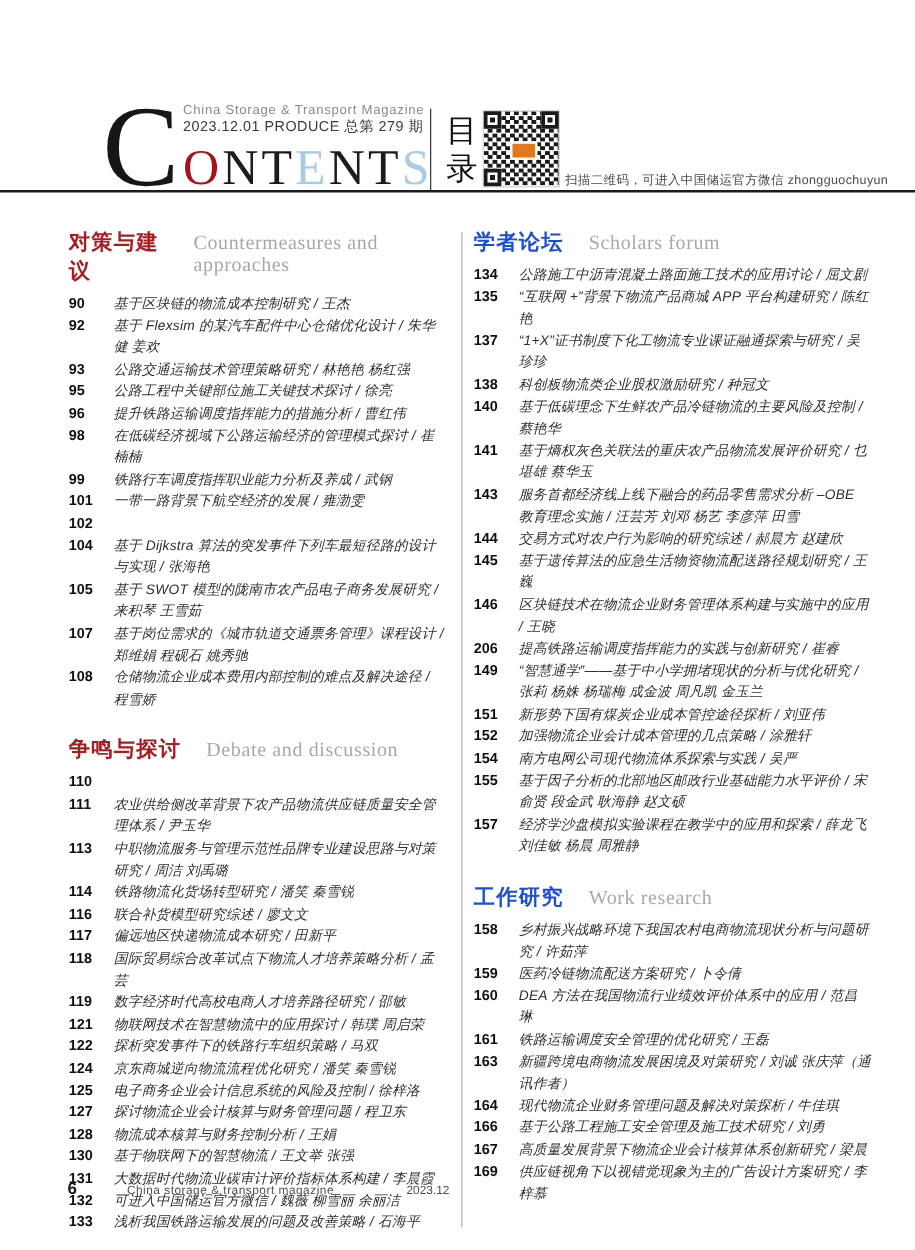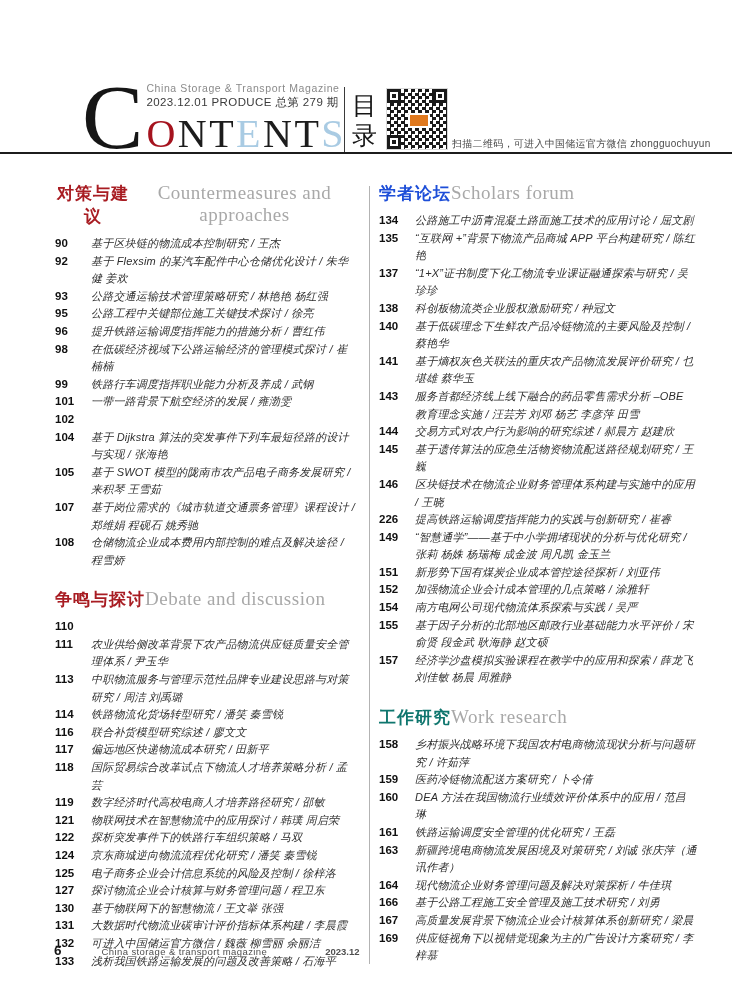--- a/index.html
+++ b/index.html
@@ -8,53 +8,53 @@
 
   
   .logo{position:absolute;left:82px;top:82px;display:flex;align-items:flex-end;}
   .logo-c{font-family:"Liberation Serif",serif;font-size:92px;line-height:70px;letter-spacing:0;}
   .logo-right{display:flex;flex-direction:column;margin-left:3px;}
   .logo-info1{font-size:10.5px;color:#8a8a8a;letter-spacing:0.6px;line-height:13px;}
   .logo-info2{font-size:11.5px;color:#3b3b3b;letter-spacing:0.4px;line-height:14px;margin-bottom:7px;}
   .logo-word{font-family:"Liberation Serif",serif;font-size:40px;line-height:36px;letter-spacing:2.5px;}
   .hdr-vrule{position:absolute;left:344px;top:87px;width:1px;height:65px;background:#3a3a3a;}
   .toc-vert{position:absolute;left:352px;top:90px;width:30px;font-size:25px;line-height:30px;
-            color:#141414;text-align:left;word-break:break-all;font-weight:500;}
+            color:#141414;text-align:right;word-break:break-all;font-weight:500;}
   .qr{position:absolute;left:386px;top:88px;width:60px;height:60px;border:1px solid #d8d8d8;
       background-image:repeating-conic-gradient(#1a1a1a 0% 25%, #ffffff 0% 50%);
       background-size:7px 7px;}
   .finder{position:absolute;width:14px;height:14px;background:#ffffff;border:3px solid #1a1a1a;box-sizing:border-box;}
   .finder::after{content:"";position:absolute;inset:2px;background:#1a1a1a;}
   .f-tl{left:0;top:0;} .f-tr{right:0;top:0;} .f-bl{left:0;bottom:0;}
   .qr-chip{position:absolute;left:21px;top:24px;width:18px;height:11px;background:#e0791e;
            border:2px solid #ffffff;border-radius:2px;}
   .qr-caption{position:absolute;left:452px;top:137px;font-size:10px;color:#4a4a4a;letter-spacing:0.3px;}
   .hdr-rule{position:absolute;left:0;top:152px;width:732px;height:2px;background:#1c1c1c;}
 
   
   .content{position:absolute;left:55px;top:182px;width:642px;display:flex;align-items:stretch;}
   .col-left{width:303px;flex-shrink:0;}
   .col-divider{width:1px;background:#b3b3b3;margin:4px 9px 6px 11px;}
   .col-right{flex:1;min-width:0;}
 
   .sec{margin:0;}
   .sec + .sec{margin-top:19px;}
-  .sec-header{display:flex;align-items:baseline;gap:0;margin-bottom:7px;text-align:center;}
+  .sec-header{display:flex;align-items:baseline;gap:20px;margin-bottom:7px;}
   .sec-zh{font-size:17px;font-weight:700;letter-spacing:1px;}
-  .sec-en{font-family:"Liberation Serif",serif;font-size:19px;color:#a8a8a8;letter-spacing:0.5px;}
+  .sec-en{font-family:"Liberation Serif",serif;font-size:16px;color:#a8a8a8;letter-spacing:0.5px;}
 
   .entry{display:flex;align-items:flex-start;}
   .entry-num{width:36px;flex-shrink:0;font-size:11.5px;font-weight:700;color:#101010;line-height:17.6px;}
   .entry-text{flex:1;font-size:11px;color:#2e2e2e;line-height:17.6px;letter-spacing:0.2px;font-style:italic;}
 
   
   .footer{position:absolute;left:54px;top:943px;display:flex;align-items:baseline;}
   .foot-page{font-size:13.5px;font-weight:700;color:#161616;}
   .foot-mag{font-size:9.5px;color:#4f4f4f;margin-left:40px;letter-spacing:0.4px;}
-  .foot-issue{font-size:9.5px;color:#4f4f4f;margin-left:58px;font-weight:bold;}
+  .foot-issue{font-size:9.5px;color:#4f4f4f;margin-left:58px;}
 </style>
 </head>
 <body>
 
 <div class="page">
 
   <div class="logo">
     <span class="logo-c" style="color: rgb(22, 22, 22);">C</span>
     <div class="logo-right">
       <div class="logo-info1">China Storage &amp; Transport Magazine</div>
@@ -186,20 +186,24 @@
           </div>
           <div class="entry">
             <span class="entry-num">125</span>
             <span class="entry-text">电子商务企业会计信息系统的风险及控制 / 徐梓洛</span>
           </div>
           <div class="entry">
             <span class="entry-num">127</span>
             <span class="entry-text">探讨物流企业会计核算与财务管理问题 / 程卫东</span>
           </div>
           <div class="entry">
+            <span class="entry-num">128</span>
+            <span class="entry-text">物流成本核算与财务控制分析 / 王娟</span>
+          </div>
+          <div class="entry">
             <span class="entry-num">130</span>
             <span class="entry-text">基于物联网下的智慧物流 / 王文举 张强</span>
           </div>
           <div class="entry">
             <span class="entry-num">131</span>
             <span class="entry-text">大数据时代物流业碳审计评价指标体系构建 / 李晨霞</span>
           </div>
           <div class="entry">
             <span class="entry-num">132</span>
             <span class="entry-text">可进入中国储运官方微信 / 魏薇 柳雪丽 余丽洁</span>
@@ -251,21 +255,21 @@
           </div>
           <div class="entry">
             <span class="entry-num">145</span>
             <span class="entry-text">基于遗传算法的应急生活物资物流配送路径规划研究 / 王巍</span>
           </div>
           <div class="entry">
             <span class="entry-num">146</span>
             <span class="entry-text">区块链技术在物流企业财务管理体系构建与实施中的应用 / 王晓</span>
           </div>
           <div class="entry">
-            <span class="entry-num">226</span>
+            <span class="entry-num">206</span>
             <span class="entry-text">提高铁路运输调度指挥能力的实践与创新研究 / 崔睿</span>
           </div>
           <div class="entry">
             <span class="entry-num">149</span>
             <span class="entry-text">“智慧通学”——基于中小学拥堵现状的分析与优化研究 / 张莉 杨姝 杨瑞梅 成金波 周凡凯 金玉兰</span>
           </div>
           <div class="entry">
             <span class="entry-num">151</span>
             <span class="entry-text">新形势下国有煤炭企业成本管控途径探析 / 刘亚伟</span>
           </div>
@@ -281,21 +285,21 @@
             <span class="entry-num">155</span>
             <span class="entry-text">基于因子分析的北部地区邮政行业基础能力水平评价 / 宋俞贤 段金武 耿海静 赵文硕</span>
           </div>
           <div class="entry">
             <span class="entry-num">157</span>
             <span class="entry-text">经济学沙盘模拟实验课程在教学中的应用和探索 / 薛龙飞 刘佳敏 杨晨 周雅静</span>
           </div>
         </div>
         <div class="sec">
           <div class="sec-header">
-            <span class="sec-zh" style="color: #0f766e;">工作研究</span>
+            <span class="sec-zh" style="color: #1d4ed8;">工作研究</span>
             <span class="sec-en">Work research</span>
           </div>
           <div class="entry">
             <span class="entry-num">158</span>
             <span class="entry-text">乡村振兴战略环境下我国农村电商物流现状分析与问题研究 / 许茹萍</span>
           </div>
           <div class="entry">
             <span class="entry-num">159</span>
             <span class="entry-text">医药冷链物流配送方案研究 / 卜令倩</span>
           </div>

